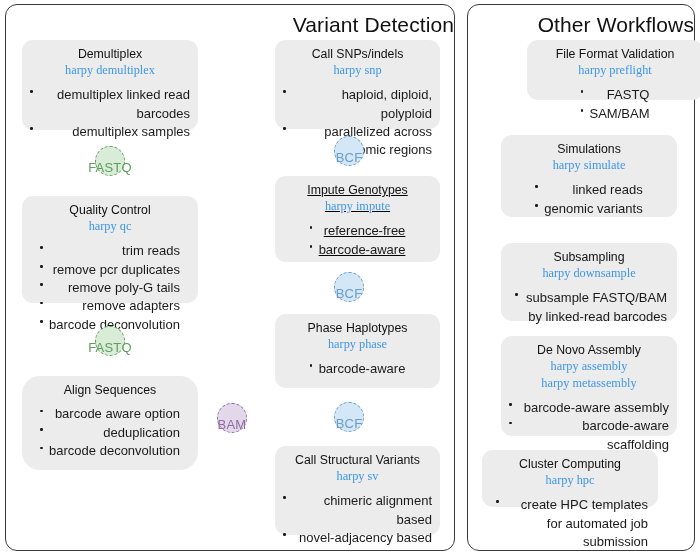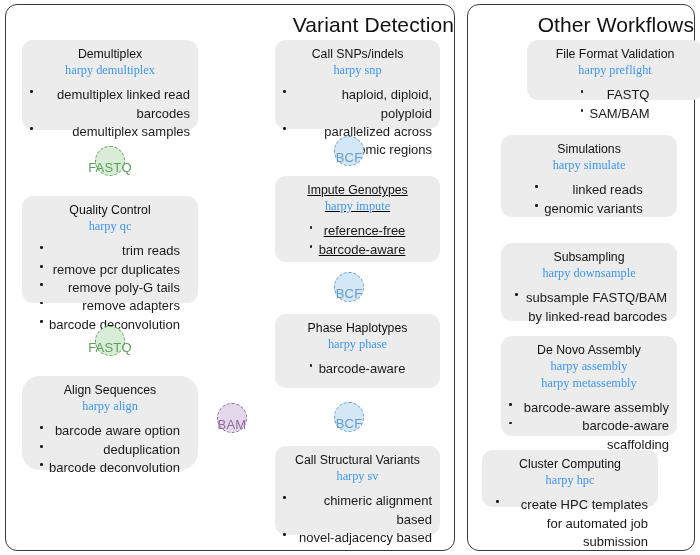--- a/index.html
+++ b/index.html
@@ -214,21 +214,20 @@
       <li>barcode deconvolution</li>
     </ul>
   </div>
 
   <div class="node node-fastq" style="left:95px; top:326px;">
     <span>FASTQ</span>
   </div>
 
   <div class="card" style="left:22px; top:376px; width:176px; height:94px;border-radius:18px;">
     <div class="card-title">Align Sequences</div>
-    <div class="card-cmd">harpy align</div>
     <ul class="card-bullets">
       <li>barcode aware option</li>
       <li>deduplication</li>
       <li>barcode deconvolution</li>
     </ul>
   </div>
 
   <div class="node node-bam" style="left:217px; top:403px;">
     <span>BAM</span>
   </div>

